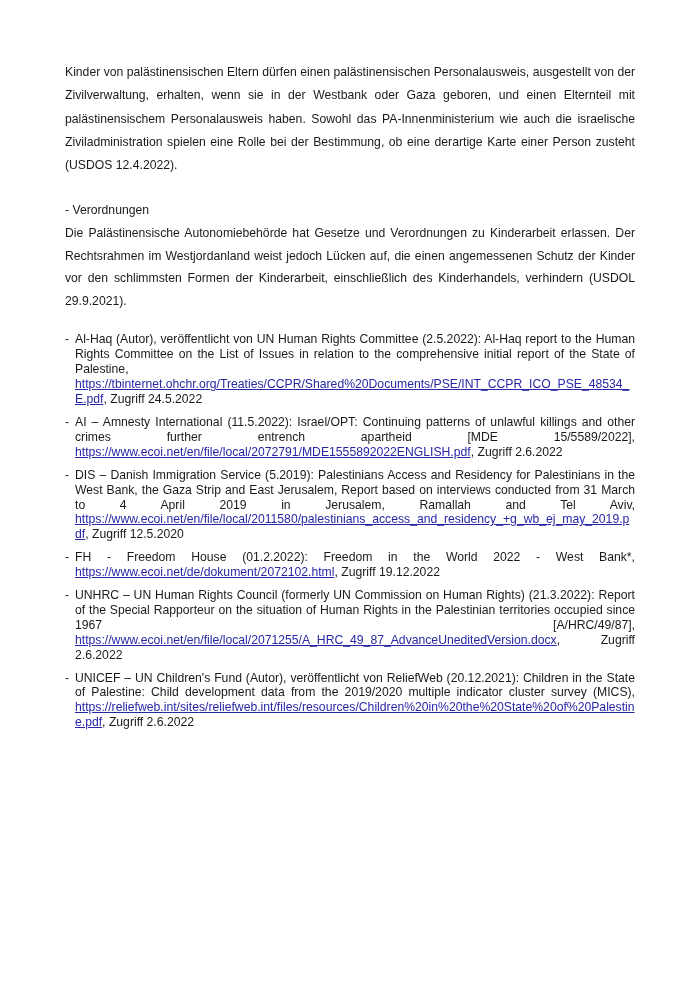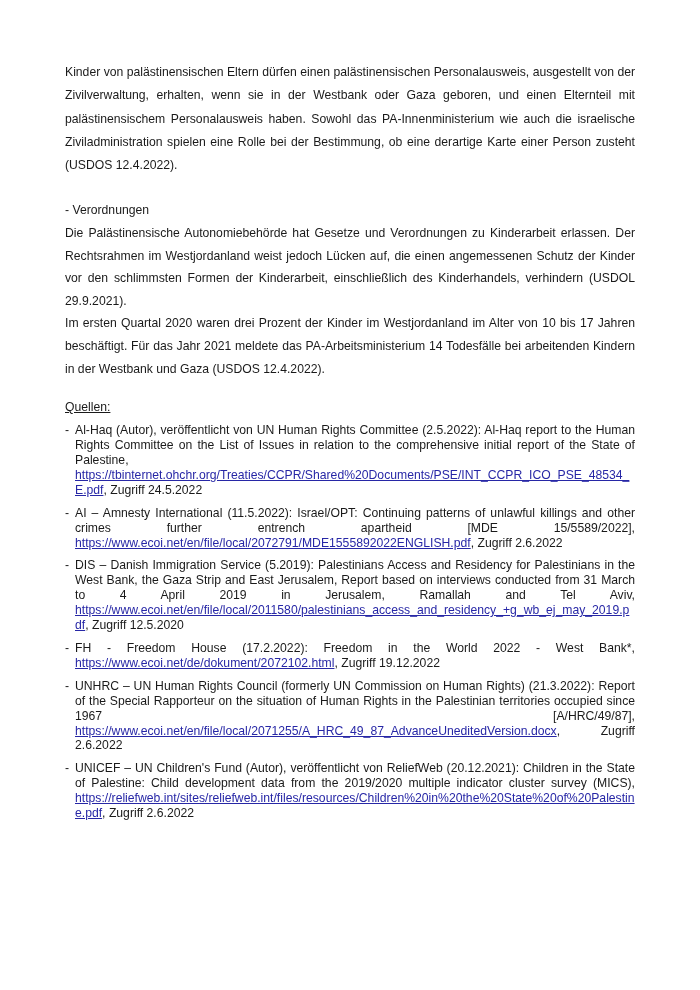--- a/index.html
+++ b/index.html
@@ -90,40 +90,38 @@
 
 <div class="page">
   <div class="content">
 
     <p class="body-para">Kinder von palästinensischen Eltern dürfen einen palästinensischen Personalausweis, ausgestellt von der Zivilverwaltung, erhalten, wenn sie in der Westbank oder Gaza geboren, und einen Elternteil mit palästinensischem Personalausweis haben. Sowohl das PA-Innenministerium wie auch die israelische Ziviladministration spielen eine Rolle bei der Bestimmung, ob eine derartige Karte einer Person zusteht (USDOS 12.4.2022).</p>
 
 
     <div class="section-block">
       <div class="body-para">- Verordnungen</div>
       <p class="body-para">Die Palästinensische Autonomiebehörde hat Gesetze und Verordnungen zu Kinderarbeit erlassen. Der Rechtsrahmen im Westjordanland weist jedoch Lücken auf, die einen angemessenen Schutz der Kinder vor den schlimmsten Formen der Kinderarbeit, einschließlich des Kinderhandels, verhindern (USDOL 29.9.2021).</p>
-      <p class="body-para">Im ersten Quartal 2020 waren drei Prozent der Kinder im Westjordanland im Alter von 10 bis 17 Jahren beschäftigt. Für das Jahr 2021 meldete das PA-Arbeitsministerium 14 Todesfälle bei arbeitenden Kindern in der Westbank und Gaza (USDOS 12.4.2022).</p>
     </div>
 
     <div class="sources">
-      <h2 class="sources-heading">Quellen:</h2>
 
       <div class="source-item">
         <span class="dash">-</span><span>Al-Haq (Autor), veröffentlicht von UN Human Rights Committee (2.5.2022): Al-Haq report to the Human Rights Committee on the List of Issues in relation to the comprehensive initial report of the State of Palestine, </span><a href="#" class="link">https://tbinternet.ohchr.org/Treaties/CCPR/Shared%20Documents/PSE/INT_CCPR_ICO_PSE_48534_E.pdf</a><span>, Zugriff 24.5.2022</span>
       </div>
 
       <div class="source-item">
         <span class="dash">-</span><span>AI – Amnesty International (11.5.2022): Israel/OPT: Continuing patterns of unlawful killings and other crimes further entrench apartheid [MDE 15/5589/2022], </span><a href="#" class="link">https://www.ecoi.net/en/file/local/2072791/MDE1555892022ENGLISH.pdf</a><span>, Zugriff 2.6.2022</span>
       </div>
 
       <div class="source-item">
         <span class="dash">-</span><span>DIS – Danish Immigration Service (5.2019): Palestinians Access and Residency for Palestinians in the West Bank, the Gaza Strip and East Jerusalem, Report based on interviews conducted from 31 March to 4 April 2019 in Jerusalem, Ramallah and Tel Aviv, </span><a href="#" class="link">https://www.ecoi.net/en/file/local/2011580/palestinians_access_and_residency_+g_wb_ej_may_2019.pdf</a><span>, Zugriff 12.5.2020</span>
       </div>
 
       <div class="source-item">
-        <span class="dash">-</span><span>FH - Freedom House (17.2.2022): Freedom in the World 2022 - West Bank*, </span><a href="#" class="link">https://www.ecoi.net/de/dokument/2072102.html</a><span>, Zugriff 19.12.2022</span>
+        <span class="dash">-</span><span>FH - Freedom House (01.2.2022): Freedom in the World 2022 - West Bank*, </span><a href="#" class="link">https://www.ecoi.net/de/dokument/2072102.html</a><span>, Zugriff 19.12.2022</span>
       </div>
 
       <div class="source-item">
         <span class="dash">-</span><span>UNHRC – UN Human Rights Council (formerly UN Commission on Human Rights) (21.3.2022): Report of the Special Rapporteur on the situation of Human Rights in the Palestinian territories occupied since 1967 [A/HRC/49/87], </span><a href="#" class="link">https://www.ecoi.net/en/file/local/2071255/A_HRC_49_87_AdvanceUneditedVersion.docx</a><span>, Zugriff 2.6.2022</span>
       </div>
 
       <div class="source-item">
         <span class="dash">-</span><span>UNICEF – UN Children's Fund (Autor), veröffentlicht von ReliefWeb (20.12.2021): Children in the State of Palestine: Child development data from the 2019/2020 multiple indicator cluster survey (MICS), </span><a href="#" class="link">https://reliefweb.int/sites/reliefweb.int/files/resources/Children%20in%20the%20State%20of%20Palestine.pdf</a><span>, Zugriff 2.6.2022</span>
       </div>
     </div>

